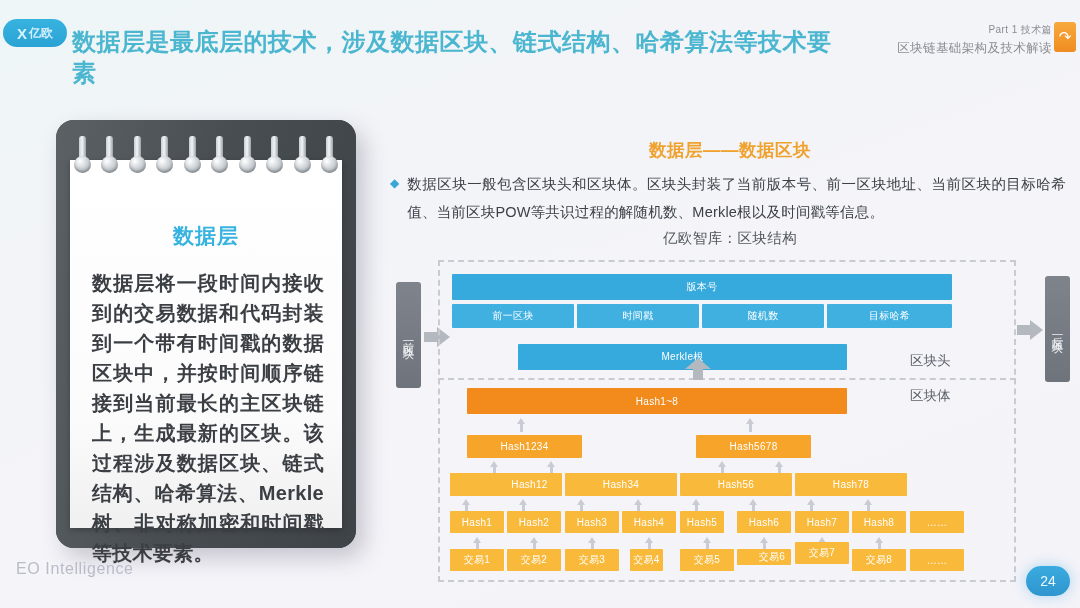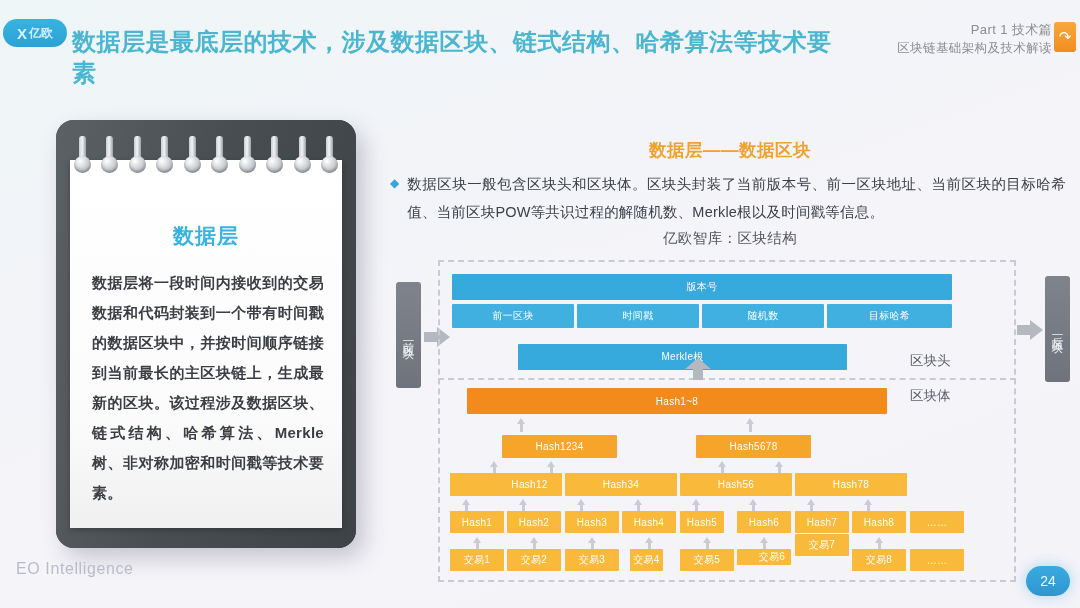--- a/index.html
+++ b/index.html
@@ -25,21 +25,21 @@
   .headline {
     position: absolute; left: 72px; top: 26px; width: 780px;
     font-size: 24px; line-height: 31px; color: #4bb6cf; font-weight: 700;
     letter-spacing: .5px;
   }
 
   .part-block {
     position: absolute; right: 28px; top: 20px; text-align: right;
     color: #8b8b93; line-height: 19px;
   }
-  .part-line1 { font-size: 13px; letter-spacing: .4px; }
+  .part-line1 { font-size: 10px; letter-spacing: .4px; }
   .part-line2 { font-size: 12.5px; letter-spacing: .4px; }
   .corner-icon {
     position: absolute; right: 4px; top: 22px;
     width: 22px; height: 30px; border-radius: 3px;
     background: linear-gradient(180deg,#f7a93c,#f08c21);
     color:#fff; font-size: 15px; display:flex; align-items:center; justify-content:center;
   }
 
   
   .pad-shadow {
@@ -69,21 +69,21 @@
     border-radius: 50%;
     background: radial-gradient(circle at 35% 30%, #ffffff, #c5cbd0 55%, #8d949a 100%);
     box-shadow: inset 0 -2px 3px rgba(0,0,0,.25);
   }
   .pad-title {
     position: absolute; left: 0; right: 0; top: 62px; text-align: center;
     color: #37b3e0; font-size: 21px; font-weight: 700; letter-spacing: 1px;
   }
   .pad-text {
     position: absolute; left: 22px; right: 18px; top: 108px;
-    color: #3b3f44; font-size: 15px; line-height: 30px; font-weight: 700;
+    color: #3b3f44; font-size: 20px; line-height: 30px; font-weight: 700;
     text-align: justify; letter-spacing: .3px;
   }
 
   .eo-intel {
     position: absolute; left: 16px; top: 560px;
     color: #b9bcc8; font-size: 16px; letter-spacing: .6px;
   }
 
   
   .sec-title {
@@ -243,32 +243,32 @@
     <div class="blk blue2" style="left:187px;top:52px;width:122px;height:24px;">时间戳</div>
     <div class="blk blue2" style="left:312px;top:52px;width:122px;height:24px;">随机数</div>
     <div class="blk blue2" style="left:437px;top:52px;width:125px;height:24px;">目标哈希</div>
     <div class="blk blue" style="left:128px;top:92px;width:329px;height:26px;">Merkle根</div>
 
     <div class="bigup">
         <span class="h"></span>
         <span class="s"></span>
       </div>
 
-    <div class="blk orange-dark" style="left:77px;top:136px;width:420px;height:26px;">Hash1~8</div>
+    <div class="blk orange-dark" style="left:77px;top:136px;width:380px;height:26px;">Hash1~8</div>
 
     <div class="uparrow" style="left:127px;top:166px;">
         <span class="h"></span>
         <span class="s"></span>
       </div>
     <div class="uparrow" style="left:356px;top:166px;">
         <span class="h"></span>
         <span class="s"></span>
       </div>
 
-    <div class="blk orange-mid" style="left:77px;top:183px;width:115px;height:23px;margin-left:35px;">Hash1234</div>
+    <div class="blk orange-mid" style="left:77px;top:183px;width:115px;height:23px;">Hash1234</div>
     <div class="blk orange-mid" style="left:306px;top:183px;width:115px;height:23px;">Hash5678</div>
 
     <div class="uparrow" style="left:100px;top:209px;">
         <span class="h"></span>
         <span class="s"></span>
       </div>
     <div class="uparrow" style="left:157px;top:209px;">
         <span class="h"></span>
         <span class="s"></span>
       </div>
@@ -361,21 +361,21 @@
         <span class="h"></span>
         <span class="s"></span>
       </div>
 
     <div class="blk orange-lt" style="left:60px;top:297px;width:54px;height:22px;">交易1</div>
     <div class="blk orange-lt" style="left:117px;top:297px;width:54px;height:22px;">交易2</div>
     <div class="blk orange-lt" style="left:175px;top:297px;width:54px;height:22px;">交易3</div>
     <div class="blk orange-lt" style="left:240px;top:297px;width:33px;height:22px;">交易4</div>
     <div class="blk orange-lt" style="left:290px;top:297px;width:54px;height:22px;">交易5</div>
     <div class="blk orange-lt" style="left:347px;top:297px;width:54px;height:16px;padding-left:16px;">交易6</div>
-    <div class="blk orange-lt" style="left:405px;top:282px;width:54px;height:22px;">交易7</div>
+    <div class="blk orange-lt" style="left:405px;top:290px;width:54px;height:22px;">交易7</div>
     <div class="blk orange-lt" style="left:462px;top:297px;width:54px;height:22px;">交易8</div>
     <div class="blk orange-lt" style="left:520px;top:297px;width:54px;height:22px;font-size:10px;">……</div>
 
   </div>
 
   <div class="page-badge">24</div>
 
 </div>
 
 </body></html>

